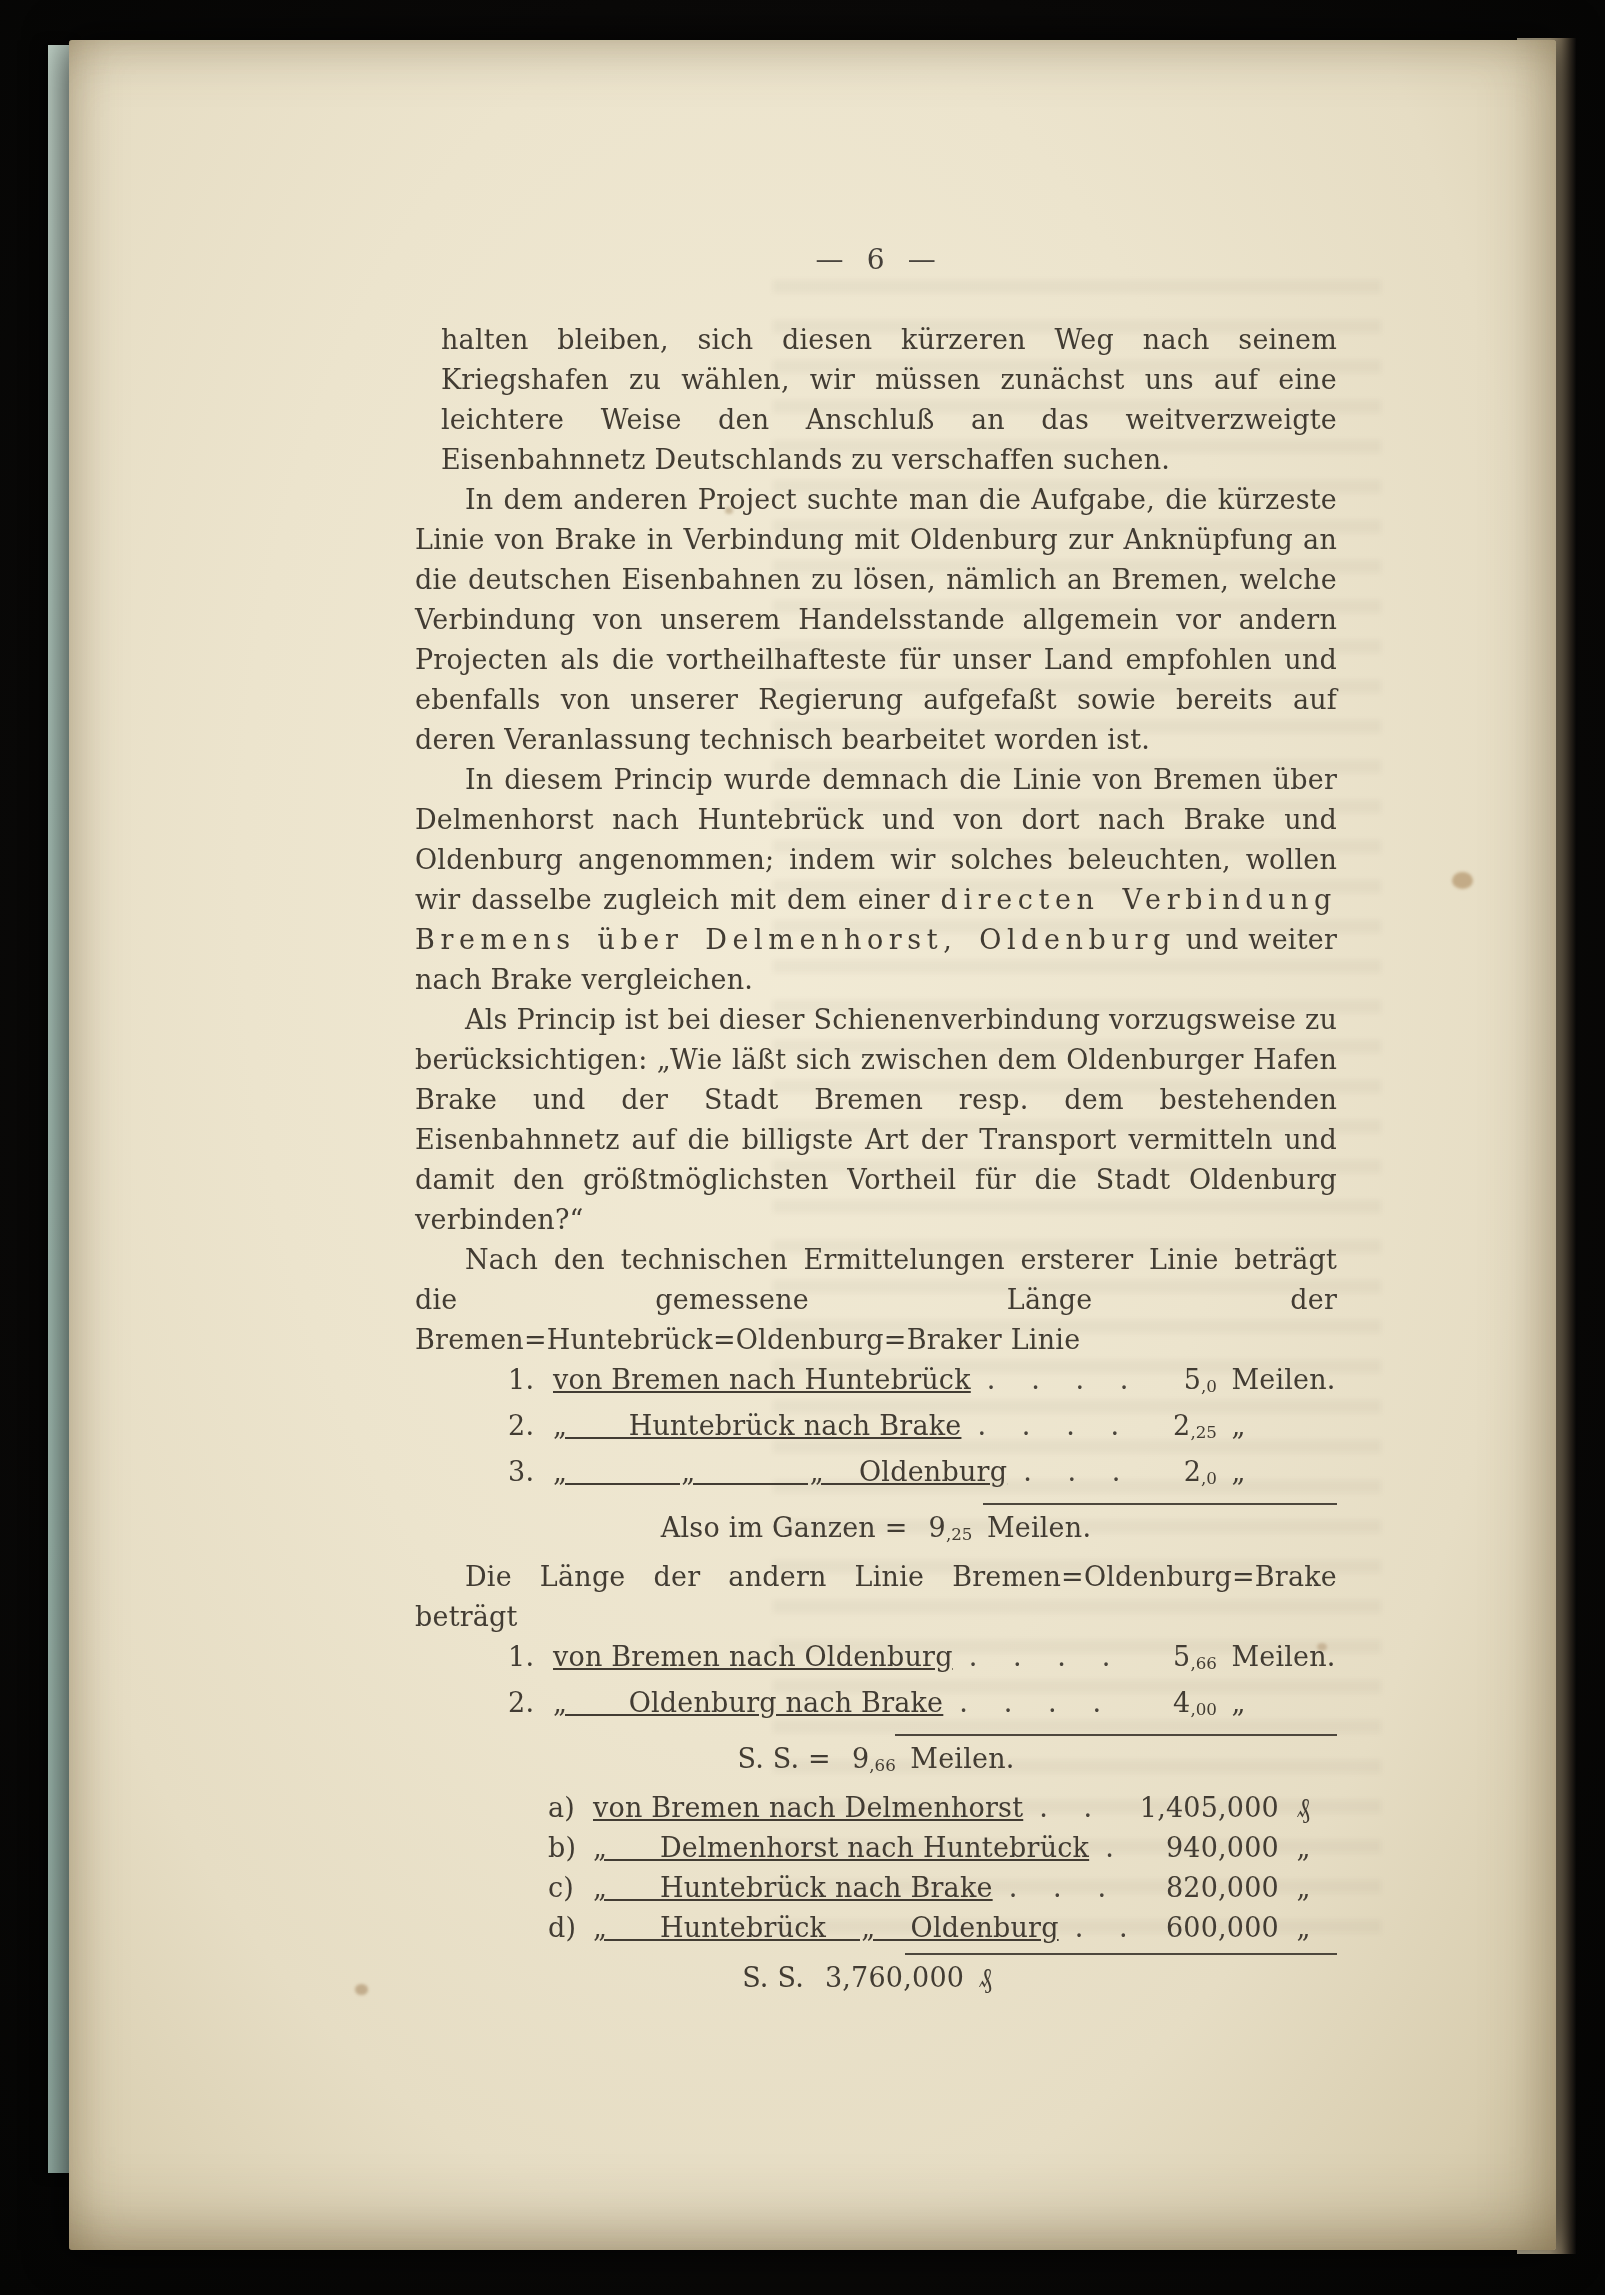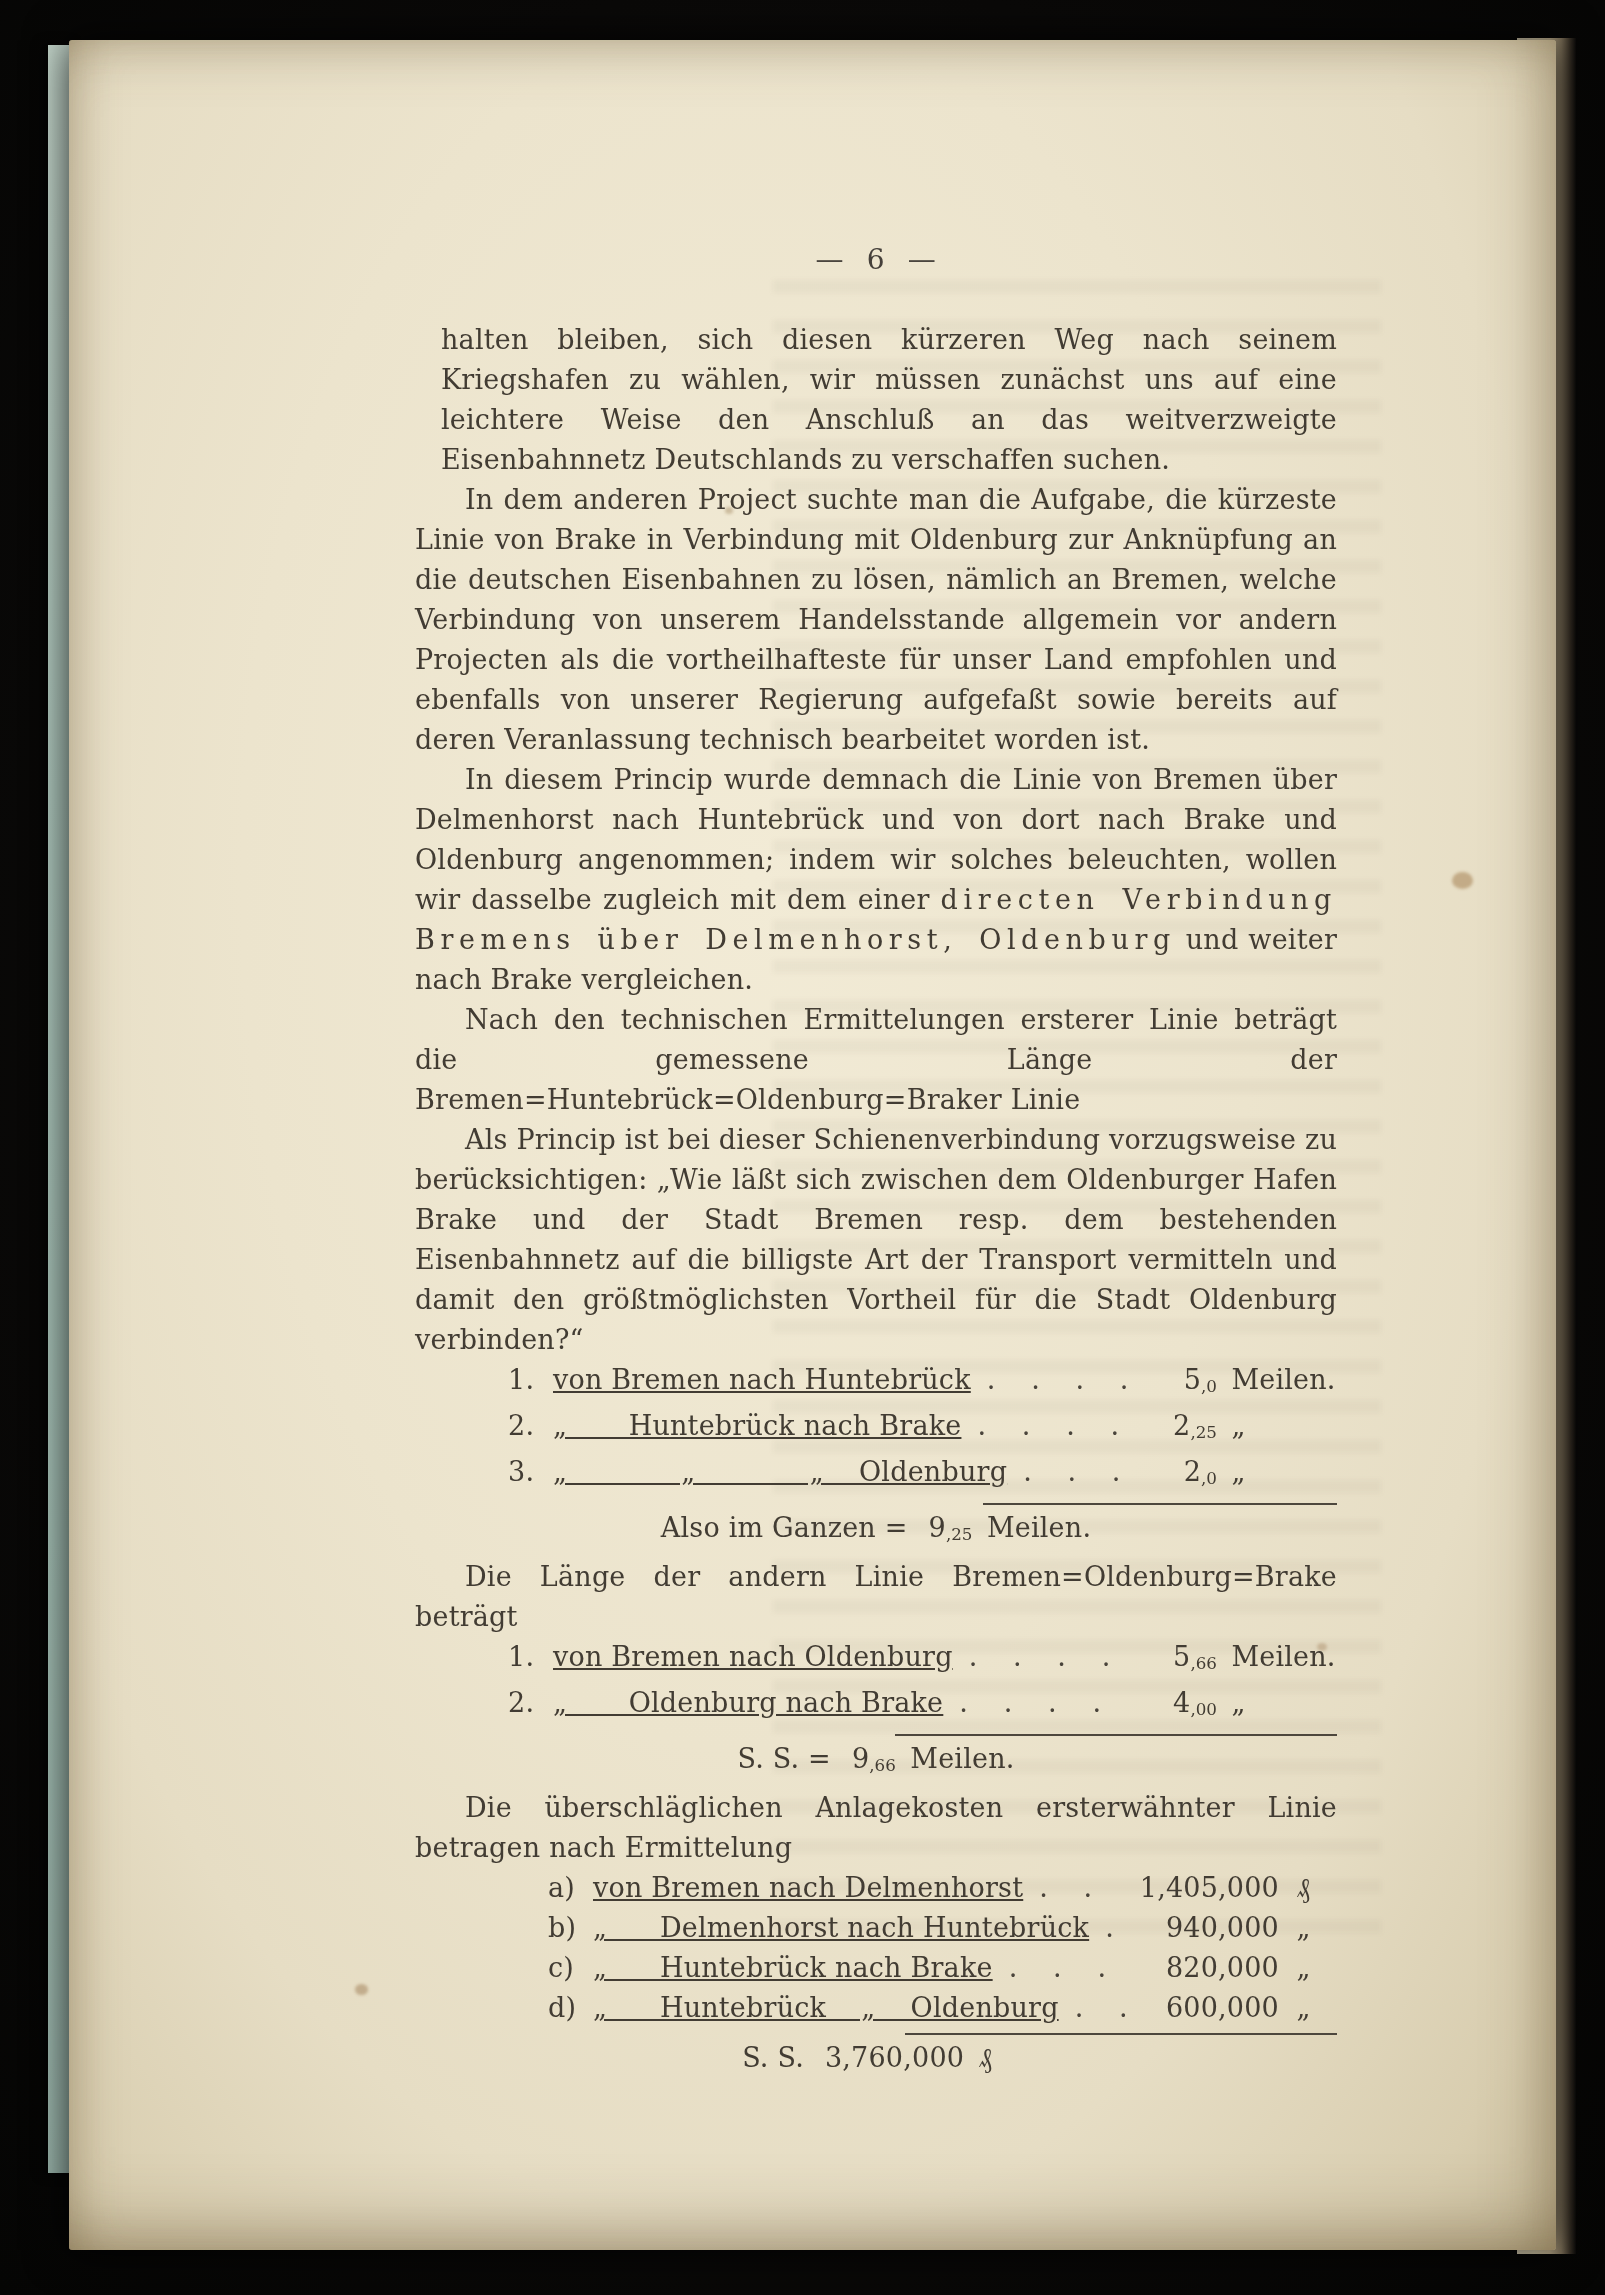--- a/index.html
+++ b/index.html
@@ -108,23 +108,23 @@
     </div>
 
     <div class="text-col">
 
       <p class="para noindent">halten bleiben, sich diesen kürzeren Weg nach seinem Kriegshafen zu wählen, wir müssen zunächst uns auf eine leichtere Weise den Anschluß an das weitverzweigte Eisenbahnnetz Deutschlands zu verschaffen suchen.</p>
 
       <p class="para">In dem anderen Project suchte man die Aufgabe, die kürzeste Linie von Brake in Verbindung mit Oldenburg zur Anknüpfung an die deutschen Eisenbahnen zu lösen, nämlich an Bremen, welche Verbindung von unserem Handelsstande allgemein vor andern Projecten als die vortheilhafteste für unser Land empfohlen und ebenfalls von unserer Regierung aufgefaßt sowie bereits auf deren Veranlassung technisch bearbeitet worden ist.</p>
 
       <p class="para"><span>In diesem Princip wurde demnach die Linie von Bremen über Delmenhorst nach Huntebrück und von dort nach Brake und Oldenburg angenommen; indem wir solches beleuchten, wollen wir dasselbe zugleich mit dem einer </span><span class="sperr">directen Verbindung Bremens über Delmenhorst, Oldenburg</span><span> und weiter nach Brake vergleichen.</span></p>
 
+      <p class="para">Als Princip ist bei dieser Schienenverbindung vorzugsweise zu berücksichtigen: „Wie läßt sich zwischen dem Oldenburger Hafen Brake und der Stadt Bremen resp. dem bestehenden Eisenbahnnetz auf die billigste Art der Transport vermitteln und damit den größtmöglichsten Vortheil für die Stadt Oldenburg verbinden?“</p>
+
       <p class="para">Nach den technischen Ermittelungen ersterer Linie beträgt die gemessene Länge der Bremen=Huntebrück=Oldenburg=Braker Linie</p>
-
-      <p class="para">Als Princip ist bei dieser Schienenverbindung vorzugsweise zu berücksichtigen: „Wie läßt sich zwischen dem Oldenburger Hafen Brake und der Stadt Bremen resp. dem bestehenden Eisenbahnnetz auf die billigste Art der Transport vermitteln und damit den größtmöglichsten Vortheil für die Stadt Oldenburg verbinden?“</p>
 
       <div>
         <div class="trow">
           <span class="tnum">1.</span>
           <span class="tlabel">von Bremen nach Huntebrück</span>
           <span class="tdots">. . . . . . . . . .</span>
           <span class="tval"><span>5</span><span class="frac">,0</span></span>
           <span class="tunit">Meilen.</span>
         </div>
         <div class="trow">
@@ -167,21 +167,20 @@
           <span class="tunit">„</span>
         </div>
         <div class="sum-rule w2"></div>
         <div class="sum-row">
           <span class="slabel">S. S. =</span>
           <span class="sval"><span>9</span><span class="frac">,66</span></span>
           <span class="sunit">Meilen.</span>
         </div>
       </div>
 
-      <p class="para">Die überschläglichen Anlagekosten ersterwähnter Linie betragen nach Ermittelung</p>
 
       <div class="cost">
         <div class="trow">
           <span class="tnum">a)</span>
           <span class="tlabel">von Bremen nach Delmenhorst</span>
           <span class="tdots">. . . . . . . .</span>
           <span class="tval">1,405,000</span>
           <span class="tunit">₰</span>
         </div>
         <div class="trow">

